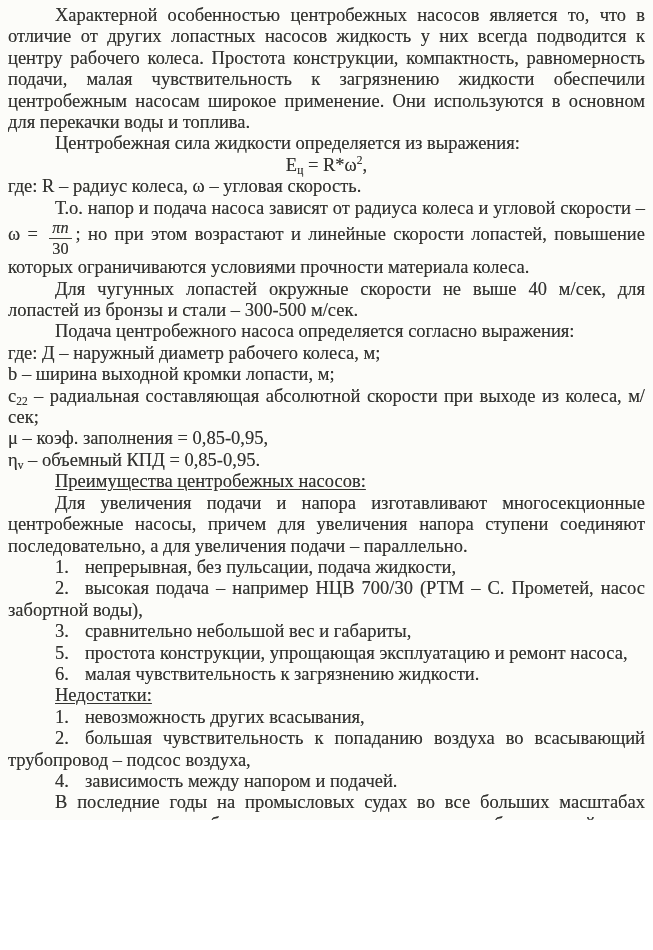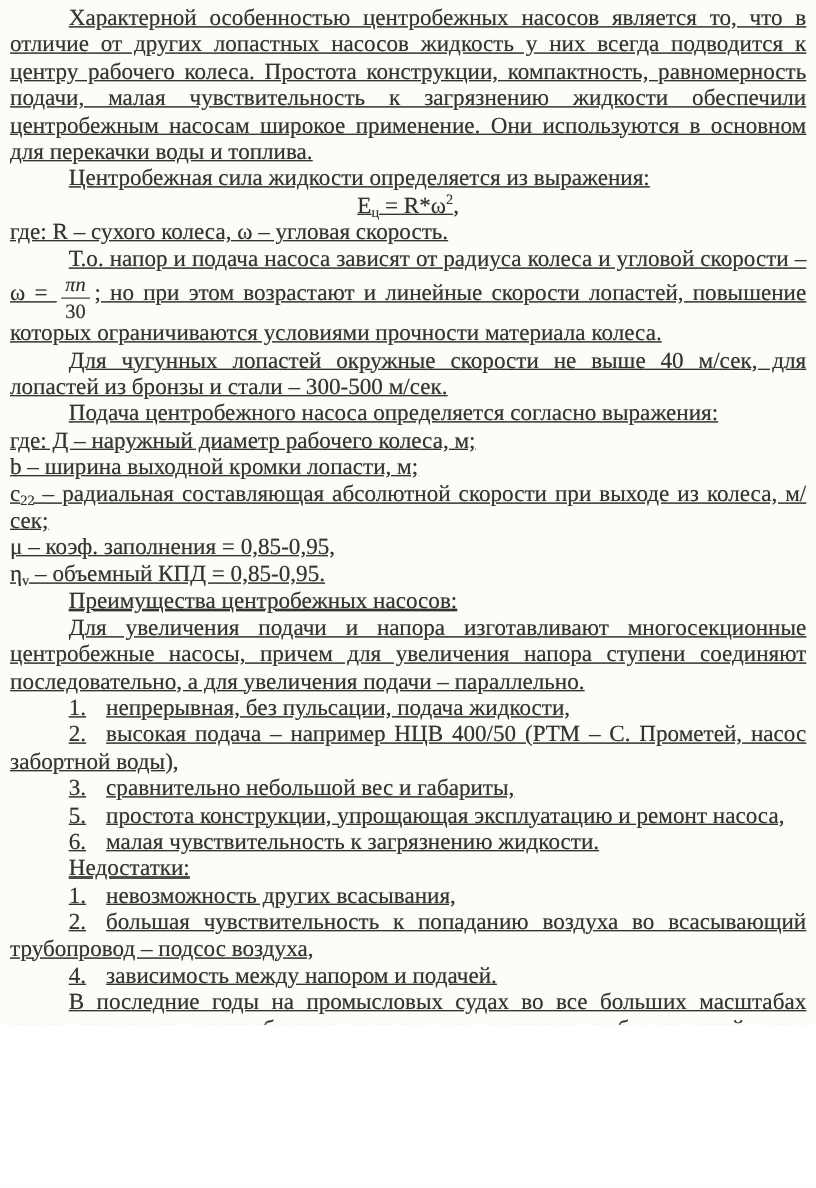--- a/index.html
+++ b/index.html
@@ -9,21 +9,20 @@
     height: 820px;
     box-sizing: border-box;
     padding: 5px 8px 0 8px;
     background: #fcfcf9;
     color: #333330;
     font-family: "Liberation Serif", "DejaVu Serif", serif;
     font-size: 18.5px;
     line-height: 21.4px;
     overflow: hidden;
     text-shadow: 0 0 0.6px rgba(45,45,45,0.55);
-    text-decoration: underline;
   }
   .doc { display: block; }
   .blk { margin: 0; padding: 0; }
   .a-j { text-align: justify; }
   .a-l { text-align: left; }
   .a-c { text-align: center; }
   .ind { text-indent: 47px; }
   .und { text-decoration: underline; text-underline-offset: 2px; }
   sub, sup { font-size: 0.62em; line-height: 0; }
   sub { vertical-align: -0.28em; }
@@ -47,33 +46,33 @@
   .fden { display: block; padding-top: 1px; }
 </style>
 </head>
 <body>
 
 <div class="page" style="background: rgb(252, 252, 249); color: rgb(51, 51, 48);">
   <article class="doc">
       <p class="blk a-j ind"><span>Характерной особенностью центробежных насосов является то, что в отличие от других лопастных насосов жидкость у них всегда подводится к центру рабочего колеса. Простота конструкции, компактность, равномерность подачи, малая чувствительность к загрязнению жидкости обеспечили центробежным насосам широкое применение. Они используются в основном для перекачки воды и топлива.</span></p>
       <p class="blk a-j ind"><span>Центробежная сила жидкости определяется из выражения:</span></p>
       <p class="blk a-c"><span>E</span><sub>ц</sub><span> = R*ω</span><sup>2</sup><span>,</span></p>
-      <p class="blk a-l"><span>где: R – сухого колеса, ω – угловая скорость.</span></p>
+      <p class="blk a-l"><span>где: R – радиус колеса, ω – угловая скорость.</span></p>
       <p class="blk a-j ind"><span>Т.о. напор и подача насоса зависят от радиуса колеса и угловой скорости – ω = </span><span class="frac"><span class="fnum">πn</span><span class="fden">30</span></span><span>; но при этом возрастают и линейные скорости лопастей, повышение которых ограничиваются условиями прочности материала колеса.</span></p>
       <p class="blk a-j ind"><span>Для чугунных лопастей окружные скорости не выше 40 м/сек, для лопастей из бронзы и стали – 300-500 м/сек.</span></p>
       <p class="blk a-j ind"><span>Подача центробежного насоса определяется согласно выражения:</span></p>
       <p class="blk a-l"><span>где: Д – наружный диаметр рабочего колеса, м;</span></p>
       <p class="blk a-l"><span>b – ширина выходной кромки лопасти, м;</span></p>
       <p class="blk a-j"><span>c</span><sub>22</sub><span> – радиальная составляющая абсолютной скорости при выходе из колеса, м/сек;</span></p>
       <p class="blk a-l"><span>μ – коэф. заполнения = 0,85-0,95,</span></p>
       <p class="blk a-l"><span>η</span><sub>v</sub><span> – объемный КПД = 0,85-0,95.</span></p>
       <p class="blk a-l ind und"><span>Преимущества центробежных насосов:</span></p>
       <p class="blk a-j ind"><span>Для увеличения подачи и напора изготавливают многосекционные центробежные насосы, причем для увеличения напора ступени соединяют последовательно, а для увеличения подачи – параллельно.</span></p>
       <p class="blk a-j ind"><span class="li-num">1.</span><span>непрерывная, без пульсации, подача жидкости,</span></p>
-      <p class="blk a-j ind"><span class="li-num">2.</span><span>высокая подача – например НЦВ 400/50 (РТМ – С. Прометей, насос забортной воды),</span></p>
+      <p class="blk a-j ind"><span class="li-num">2.</span><span>высокая подача – например НЦВ 700/30 (РТМ – С. Прометей, насос забортной воды),</span></p>
       <p class="blk a-j ind"><span class="li-num">3.</span><span>сравнительно небольшой вес и габариты,</span></p>
       <p class="blk a-j ind"><span class="li-num">5.</span><span>простота конструкции, упрощающая эксплуатацию и ремонт насоса,</span></p>
       <p class="blk a-j ind"><span class="li-num">6.</span><span>малая чувствительность к загрязнению жидкости.</span></p>
       <p class="blk a-l ind und"><span>Недостатки:</span></p>
       <p class="blk a-j ind"><span class="li-num">1.</span><span>невозможность других всасывания,</span></p>
       <p class="blk a-j ind"><span class="li-num">2.</span><span>большая чувствительность к попаданию воздуха во всасывающий трубопровод – подсос воздуха,</span></p>
       <p class="blk a-j ind"><span class="li-num">4.</span><span>зависимость между напором и подачей.</span></p>
       <p class="blk a-j ind"><span>В последние годы на промысловых судах во все больших масштабах стали применять центробежные насосы: для выгрузки рыбы из сетей, лова рыбы, а также подачи рыбы к технологическим агрегатам.</span></p>
     </article>
 </div>

